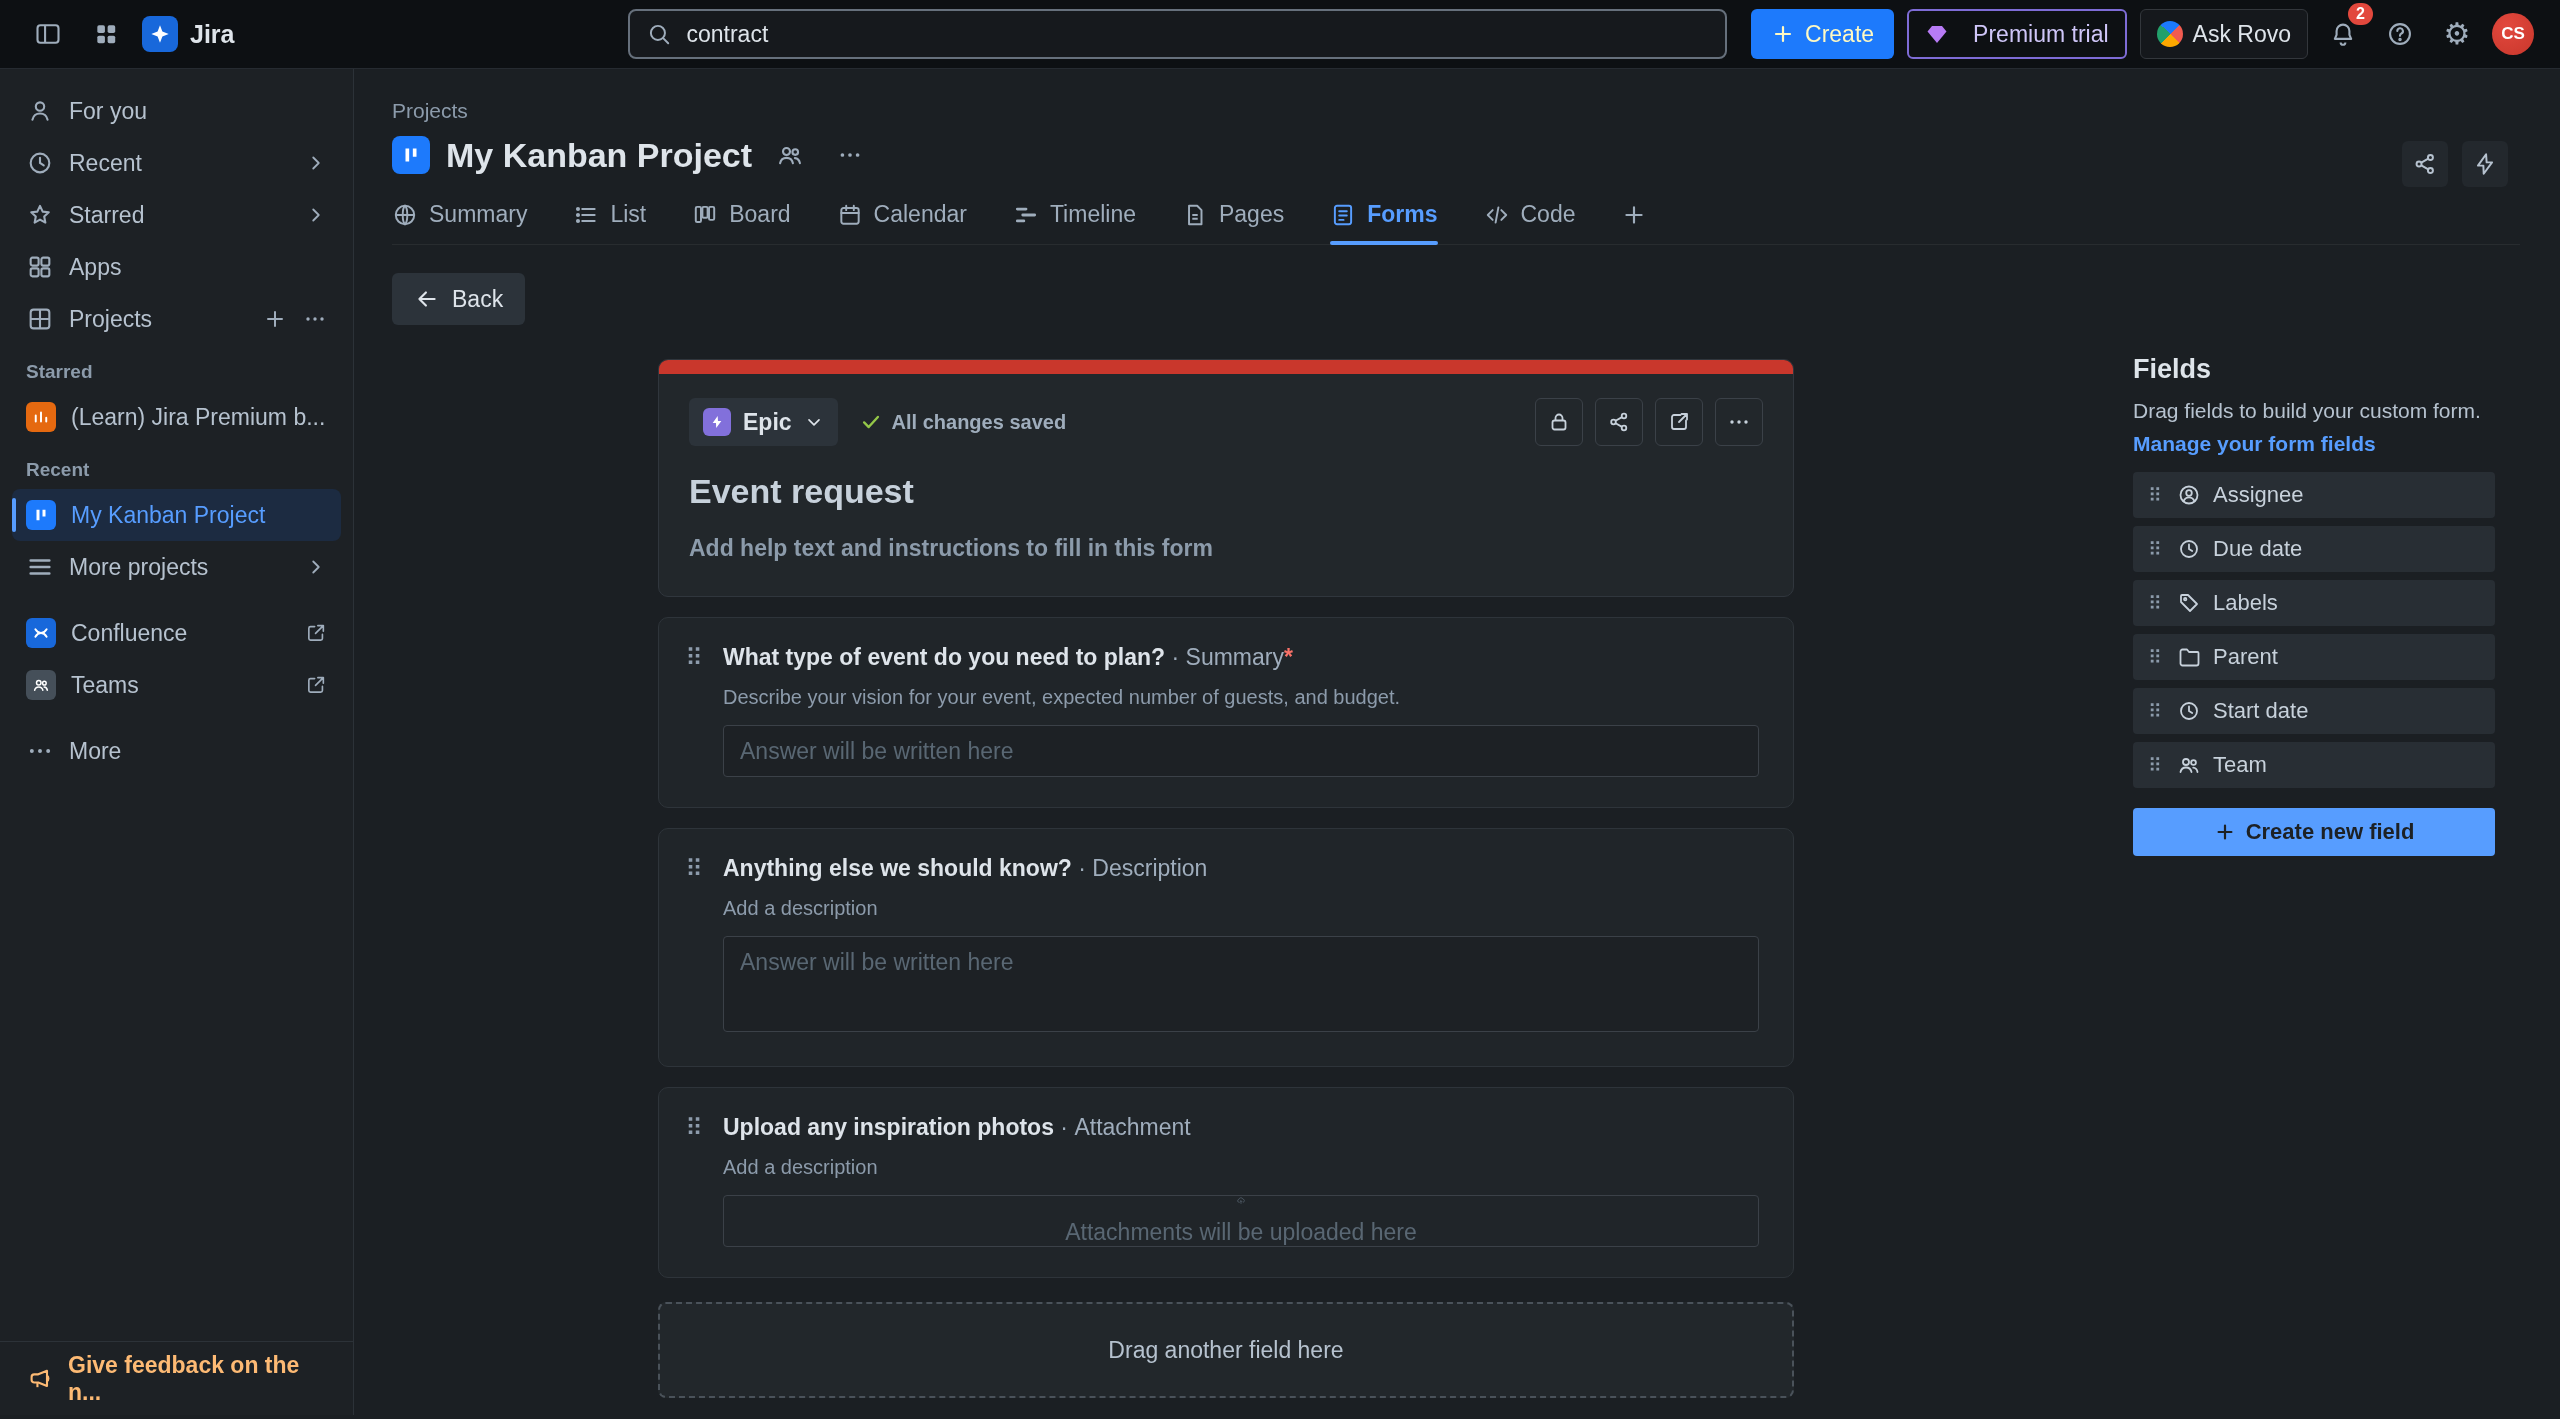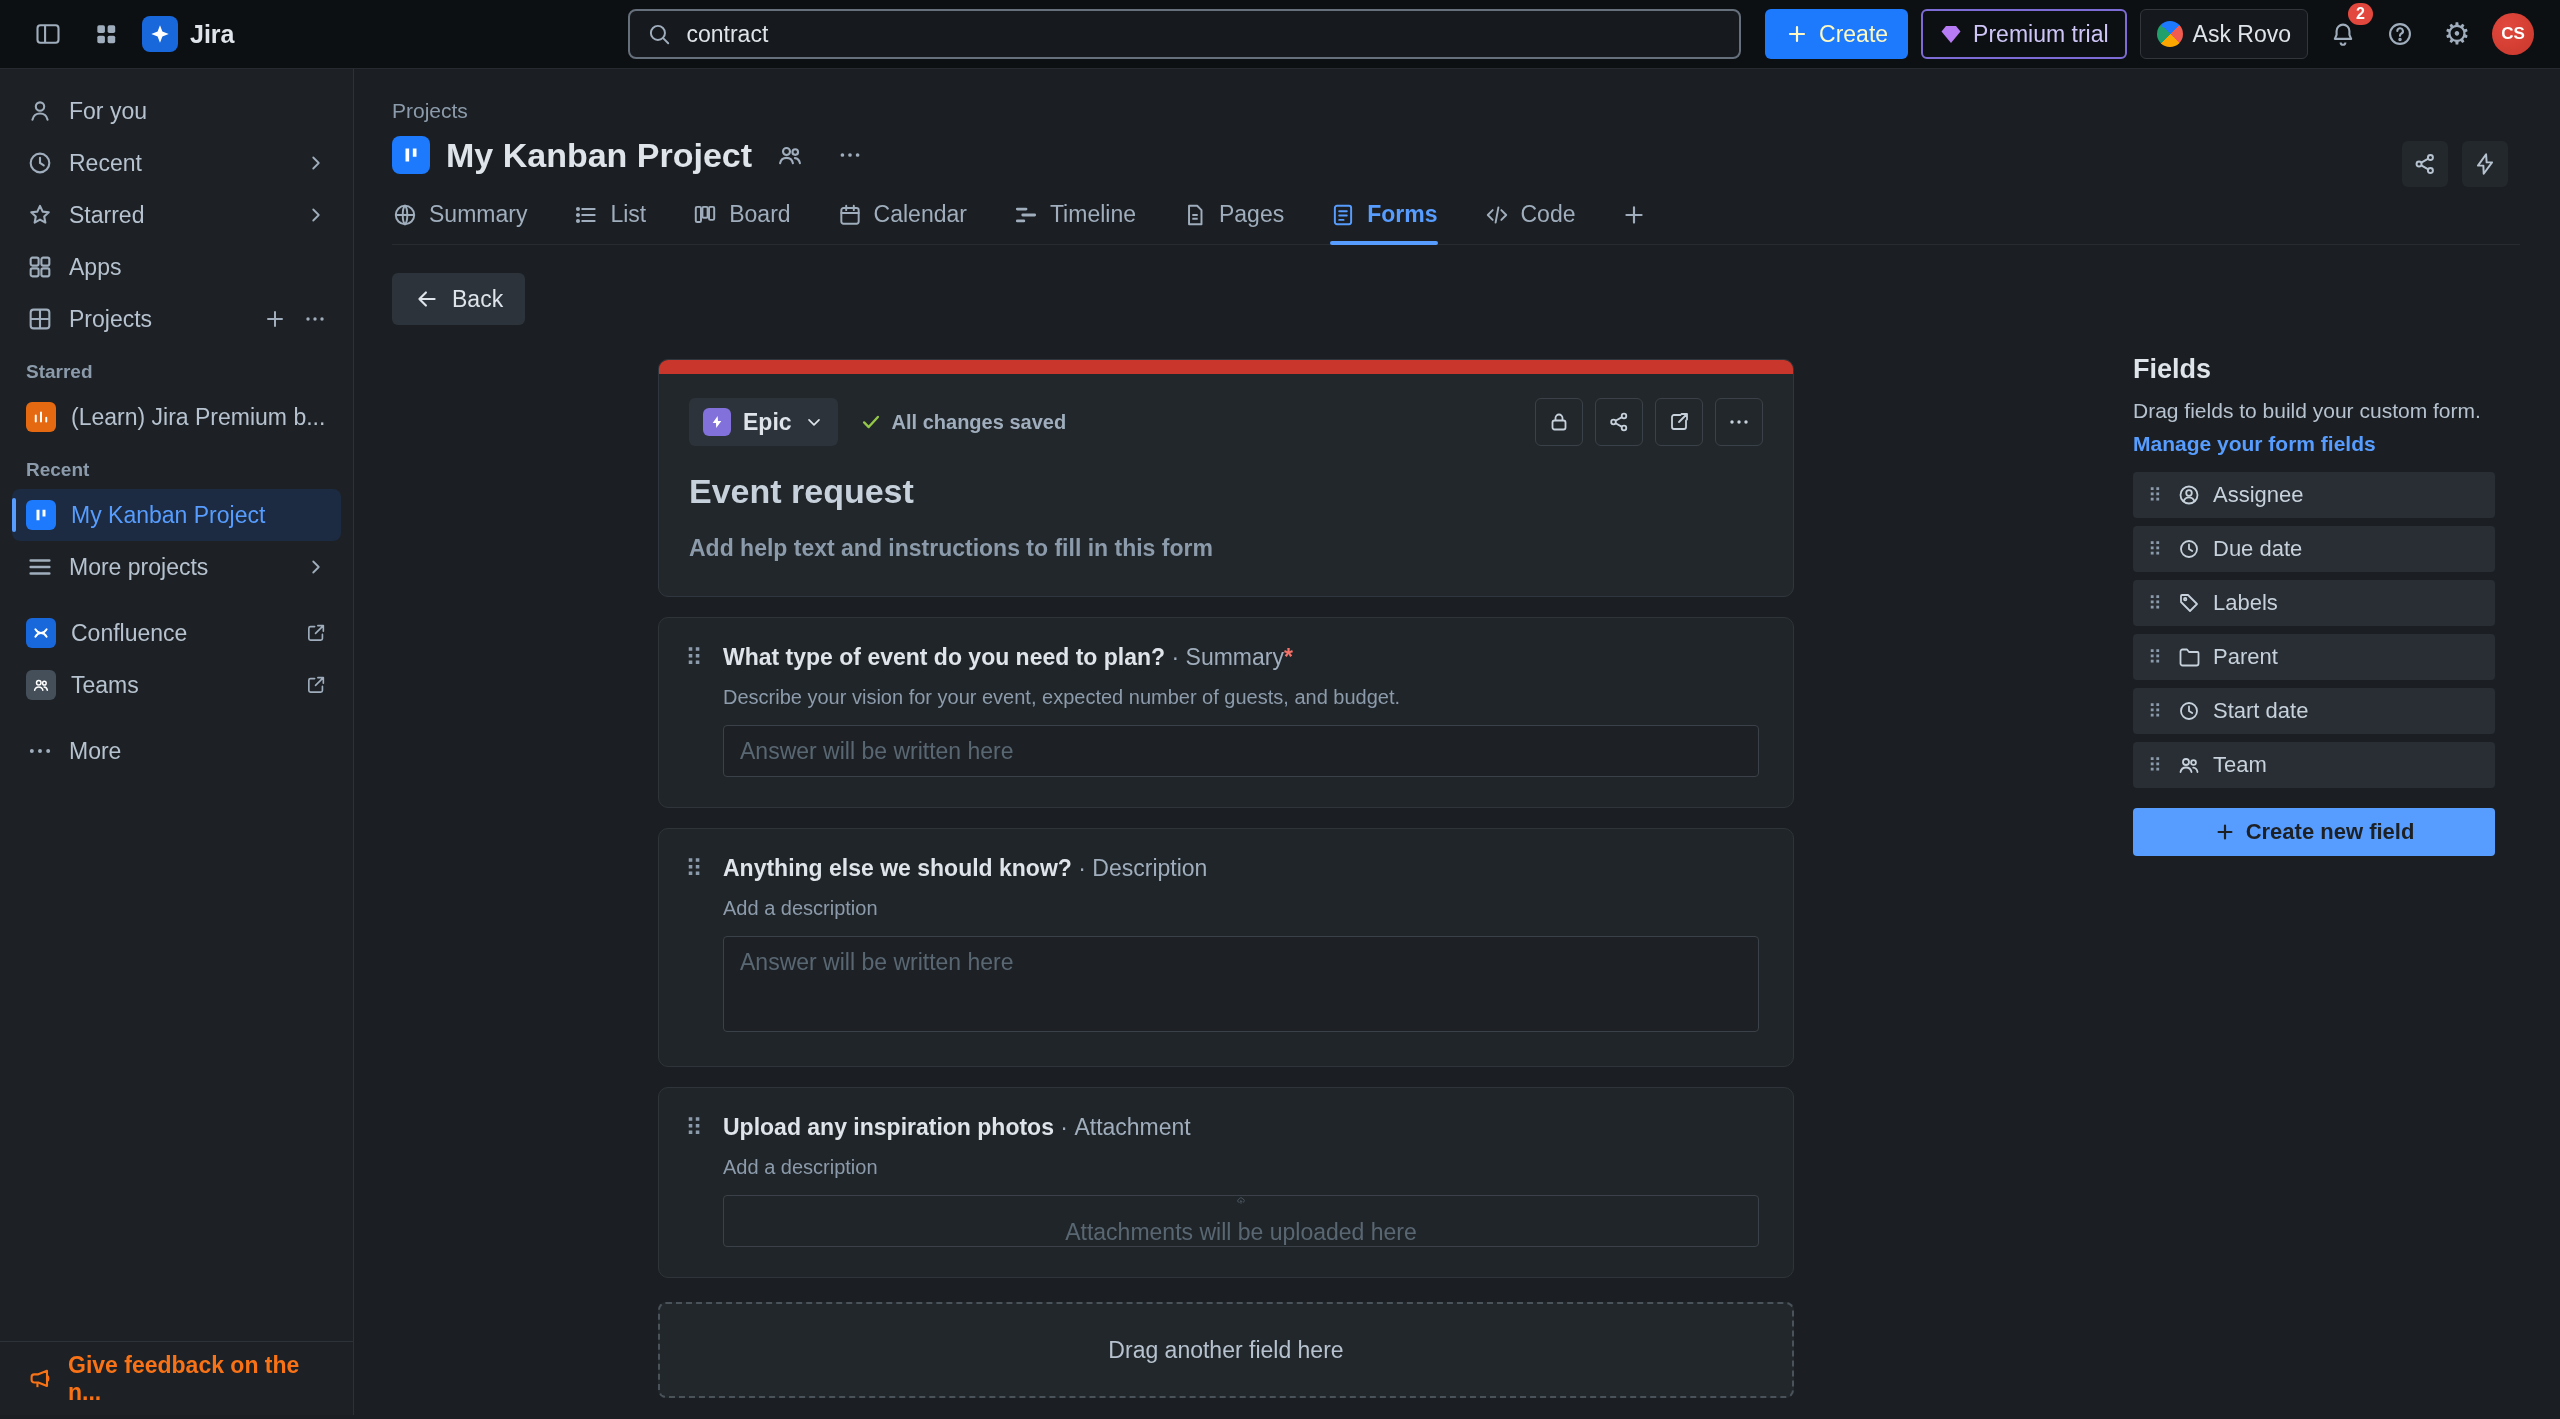--- a/index.html
+++ b/index.html
@@ -39,21 +39,21 @@
     color:#DEE4EA; font-size:23px; font-family:inherit;
   }
 
   .tb-right { margin-left:auto; display:flex; align-items:center; gap:13px; flex:none; }
   .btn-create {
     height:50px; padding:0 20px; background:#1D7AFC; color:#fef9c3; border:none;
     border-radius:6px; font-size:23px; display:flex; gap:10px; align-items:center;
   }
   .btn-premium {
     height:50px; padding:0 16px; background:transparent; border:2px solid #7E6CD6;
-    border-radius:6px; color:#CFC6F8; font-size:23px; display:flex; gap:10px; align-items:center;
+    border-radius:6px; color:#CFC6F8; font-size:23px; display:flex; gap:24px; align-items:center;
   }
   .btn-rovo {
     height:50px; padding:0 16px; background:#15181C; border:1px solid #33373C;
     border-radius:6px; color:#DEE4EA; font-size:23px; display:flex; gap:10px; align-items:center;
   }
   .rovo-logo {
     width:26px; height:26px; border-radius:50%;
     background:conic-gradient(from 45deg, #F15B50 0 25%, #FCA700 0 50%, #22A06B 0 75%, #1D7AFC 0);
   }
   .bell-wrap { position:relative; }
@@ -91,21 +91,21 @@
     display:flex; align-items:center; justify-content:center;
   }
   .badge-premium {
     border:2px solid #7E6CD6; color:#C9C2F8; font-size:14px; font-weight:700;
     letter-spacing:.6px; border-radius:4px; padding:3px 8px; line-height:1;
   }
   .side-gap { height:14px; }
   .side-bottom {
     position:absolute; left:0; right:0; bottom:0; height:74px;
     border-top:1px solid #2C3238; display:flex; align-items:center; gap:14px;
-    padding:0 26px; font-size:23px; color:#f97316; font-weight:600;
+    padding:0 26px; font-size:23px; color:#fdba74; font-weight:600;
   }
 
   
   .main { flex:1; position:relative; background:#1B1F23; overflow:hidden; }
   .breadcrumb { margin:30px 0 0 38px; font-size:21px; color:#8C9BAB; display:inline-block; }
   .title-row { margin:10px 0 0 38px; display:flex; align-items:center; gap:16px; }
   .title-tile { width:38px; height:38px; border-radius:8px; background:#1D7AFC; display:flex; align-items:center; justify-content:center; }
   .page-title { font-size:34px; font-weight:700; color:#DEE4EA; }
   .tr-btn { background:transparent; border:none; color:#9FADBC; width:44px; height:44px; display:flex; align-items:center; justify-content:center; border-radius:6px; }
   .header-actions { position:absolute; top:72px; right:52px; display:flex; gap:14px; }

